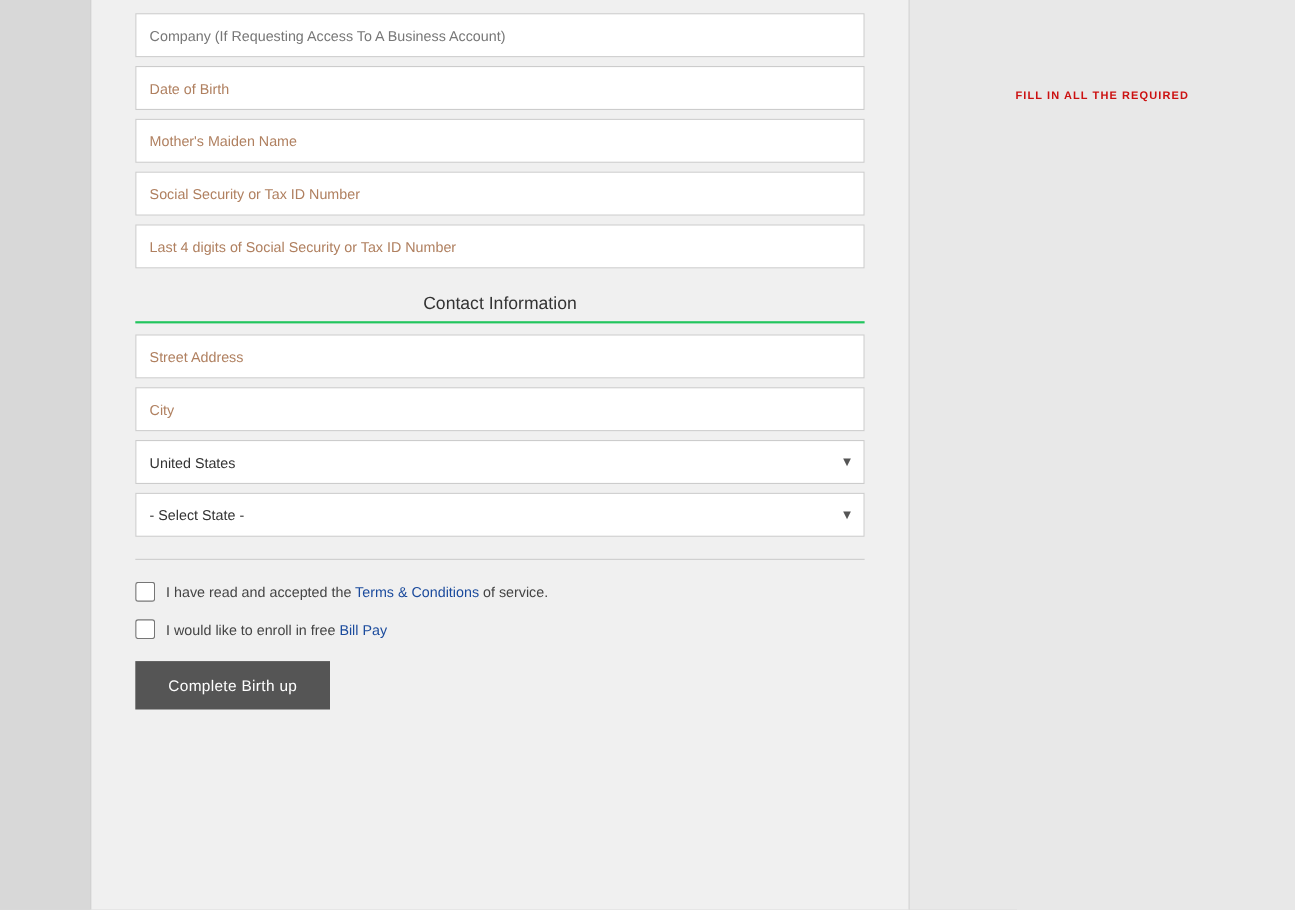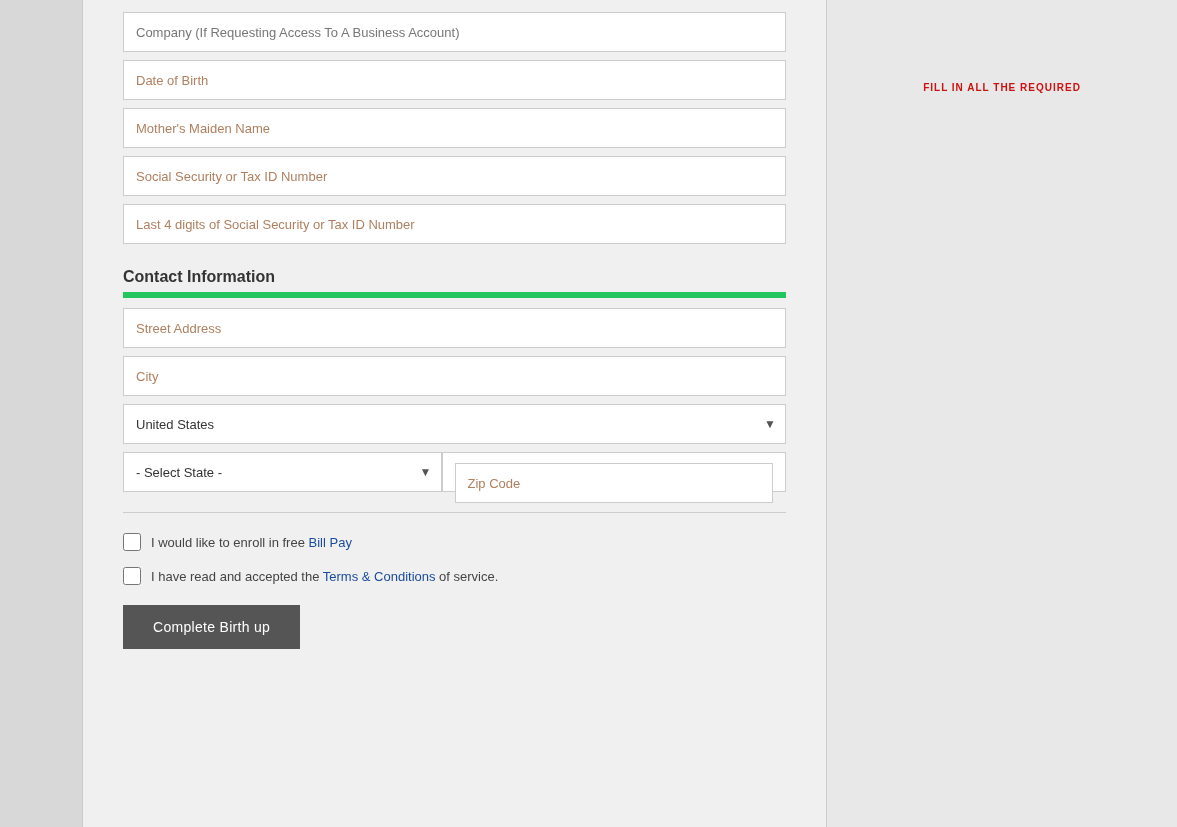--- a/index.html
+++ b/index.html
@@ -49,25 +49,26 @@
       margin-bottom: 8px;
       height: 40px;
     }
 
     .form-input::placeholder {
       color: #b08060;
     }
 
     .section-title {
       font-size: 16px;
-      font-weight: bold;
+      font-weight: normal;
       color: #333;
       margin: 16px 0 10px 0;
-      border-bottom: 6px solid #22c55e;
+      border-bottom: 2px solid #22c55e;
       padding-bottom: 6px;
+      text-align: center;
     }
 
     .select-wrapper {
       position: relative;
       width: 100%;
       margin-bottom: 8px;
     }
 
     .form-select {
       width: 100%;
@@ -264,42 +265,39 @@
           <option>Vermont</option>
           <option>Virginia</option>
           <option>Washington</option>
           <option>West Virginia</option>
           <option>Wisconsin</option>
           <option>Wyoming</option>
         </select>
         <span class="select-arrow">▼</span>
       </div>
 
-      <div class="zip-input" style="flex:1;">
-        <input class="zip-input" type="text" style="width: 100%; height: 40px; border: 1px solid rgb(204, 204, 204); background: rgb(255, 255, 255); padding: 10px 12px; font-size: 13px; outline: none;" placeholder="Zip Code">
-      </div>
     </div>
 
 
     <hr class="divider">
+
+    <div class="checkbox-row">
+      <input type="checkbox" style="">
+      <label>
+        <span>I have read and accepted the </span><a href="#">Terms &amp; Conditions</a><span> of service.</span>
+      </label>
+    </div>
 
     <div class="checkbox-row">
       <input type="checkbox" style="">
       <label>
         <span>I would like to enroll in free </span><a href="#">Bill Pay</a>
       </label>
     </div>
 
-    <div class="checkbox-row">
-      <input type="checkbox" style="">
-      <label>
-        <span>I have read and accepted the </span><a href="#">Terms &amp; Conditions</a><span> of service.</span>
-      </label>
-    </div>
-
     <button class="submit-btn">Complete Birth up</button>
 
   </div>
 
   <div class="right-panel">
     <div class="notice-text">
       <div>FILL IN ALL THE REQUIRED</div>
     </div>
   </div>
 </div>

